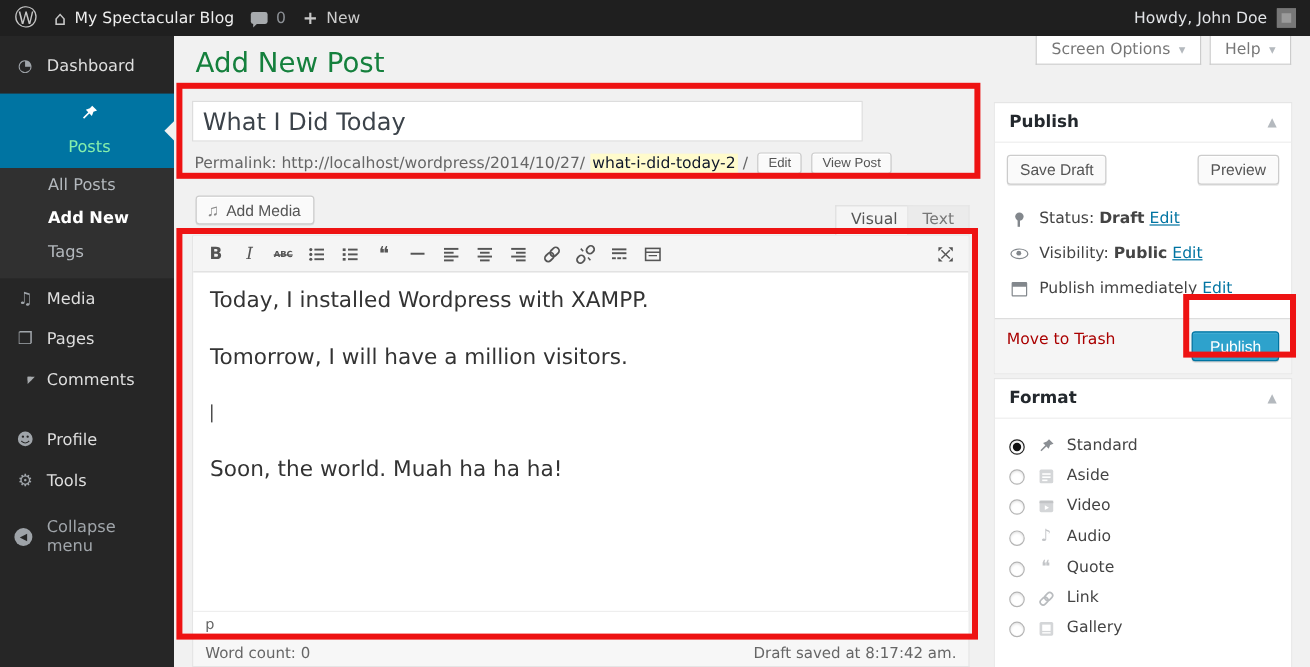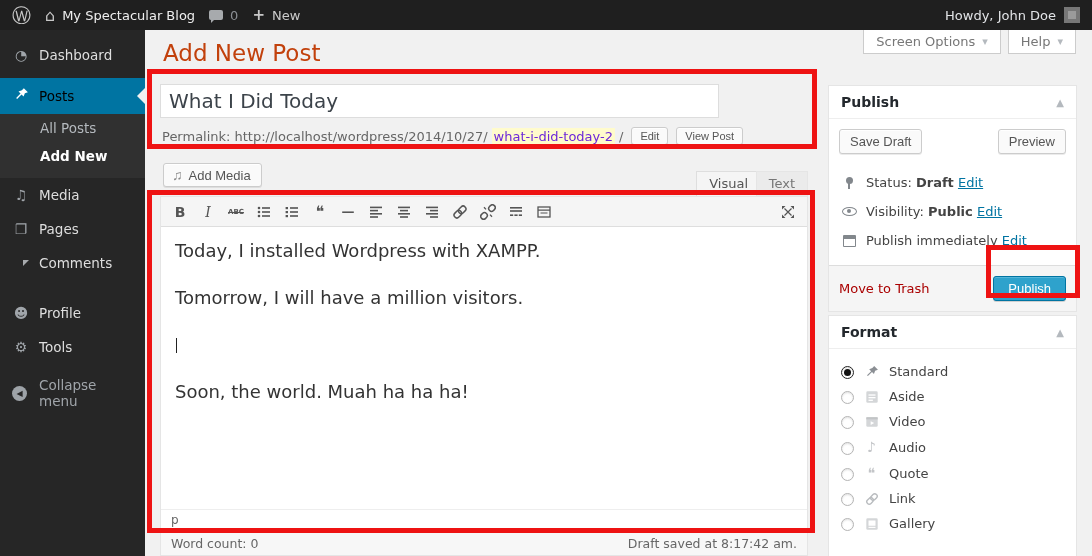--- a/index.html
+++ b/index.html
@@ -33,47 +33,47 @@
 
   
   .sidebar {
     position:absolute; top:30px; left:0; width:145px; bottom:0;
     background:#262626; color:#dedede; z-index:10; font-size:13.5px;
   }
   .side-item { display:flex; align-items:center; gap:9px; padding:9px 8px 9px 12px; cursor:pointer; position:relative; }
   .side-item .si { width:18px; text-align:center; color:#a0a5aa; font-size:14px; flex:0 0 18px; }
   .side-item.first { margin-top:8px; }
   .posts-block { background:#303030; margin-top:6px; padding-bottom:8px; }
-  .side-item.active { background:#0074a2; color:#000000; }
+  .side-item.active { background:#0074a2; color:#86efac;flex-direction:column; }
   .side-item.active .si { color:#fff; }
   .side-item.active::after { content:""; position:absolute; right:0; top:50%; margin-top:-8px;
     border:8px solid transparent; border-right-color:#f1f1f1; }
   .submenu-item { padding:6px 8px 6px 40px; color:#b4b9be; cursor:pointer; }
   .submenu-item.current { color:#fff; font-weight:bold; }
   .side-gap { height:16px; }
   .collapse-row { margin-top:4px; color:#a0a5aa; }
   .collapse-circle { width:15px; height:15px; border-radius:50%; background:#9ea3a8; color:#262626;
     font-size:8px; display:flex; align-items:center; justify-content:center; }
 
   
-  .page-title { position:absolute; left:163px; top:40px; font-size:23px; font-weight:400; color:#c2410c; }
+  .page-title { position:absolute; left:163px; top:40px; font-size:23px; font-weight:400; color:#15803d; }
   .screen-tabs { position:absolute; top:30px; right:16px; display:flex; gap:7px; z-index:15; }
   .screen-tab { background:#fff; border:1px solid #ccc; border-top:none; color:#777;
     padding:4px 12px; font-size:13px; display:flex; gap:7px; align-items:center; cursor:pointer; }
   .screen-tab .arr { color:#b4b9be; font-size:11px; }
 
   
   .title-input {
     position:absolute; left:160px; top:84px; width:559px; height:34px;
     border:1px solid #ddd; background:#fff; padding:3px 8px;
     font-family:inherit; font-size:20px; color:#3c434a;
   }
   .permalink-row { position:absolute; left:162px; top:124px; width:648px; height:24px;
     display:flex; align-items:center; gap:4px; font-size:13px; color:#666; }
-  .permalink-slug { background:#fffbcc; padding:1px 2px; color:#6d28d9; }
+  .permalink-slug { background:#fffbcc; padding:1px 2px; color:#0f172a; }
   .small-btn { background:#fafafa; border:1px solid #ccc; border-radius:3px; color:#555;
     font-size:11px; padding:2px 8px; margin-left:4px; cursor:pointer;
     box-shadow:inset 0 1px 0 #fff, 0 1px 0 rgba(0,0,0,.08); }
 
   
   .addmedia-btn { position:absolute; left:163px; top:163px; background:#fafafa; border:1px solid #ccc;
     border-radius:3px; color:#555; font-size:13px; padding:3px 10px 3px 8px; display:flex; gap:6px;
     align-items:center; cursor:pointer; box-shadow:inset 0 1px 0 #fff, 0 1px 0 rgba(0,0,0,.08); }
   .addmedia-btn .mi { color:#888; font-size:14px; }
   .editor-tabs { position:absolute; left:160px; top:168px; width:648px; height:28px; }
@@ -119,21 +119,21 @@
   .misc-row { display:flex; align-items:center; gap:9px; padding:7px 2px; font-size:13px; color:#444; }
   .misc-row b { font-weight:bold; }
   .edit-link { color:#0074a2; text-decoration:underline; cursor:pointer; }
   .mi-slot { width:16px; display:flex; justify-content:center; flex:0 0 16px; }
   .pin-ic { width:7px; height:7px; background:#82878c; border-radius:50%; position:relative; margin-bottom:5px; }
   .pin-ic::after { content:""; position:absolute; left:2.5px; top:6px; width:2px; height:6px; background:#82878c; }
   .eye-ic { width:15px; height:9px; border:1.5px solid #82878c; border-radius:50%; position:relative; }
   .eye-ic::after { content:""; position:absolute; width:4px; height:4px; border-radius:50%; background:#82878c; left:4px; top:1px; }
   .cal-ic { width:13px; height:12px; border:1.5px solid #82878c; border-top:4px solid #82878c; border-radius:1px; }
   .major-actions { background:#f5f5f5; border-top:1px solid #ddd; padding:10px;
-    display:flex; justify-content:space-between; align-items:center; }
+    display:flex; justify-content:space-between; align-items:flex-start; }
   .trash-link { color:#a00; font-size:13px; cursor:pointer; }
   .publish-btn { background:#2ea2cc; border:1px solid #0074a2; border-radius:3px; color:#fff;
     font-size:13px; padding:4px 14px; cursor:pointer;
     box-shadow:inset 0 1px 0 rgba(120,200,230,.5), 0 1px 0 rgba(0,0,0,.15); }
 
   .format-box { top:315px; height:260px; }
   .format-list { padding:10px 12px; }
   .format-row { display:flex; align-items:flex-end; gap:9px; padding:5px 0; font-size:13px; color:#444; }
   .radio { width:13px; height:13px; border:1px solid #b4b4b4; border-radius:50%; background:#fff; flex:0 0 13px;
     box-shadow:inset 0 1px 2px rgba(0,0,0,.12); }
@@ -180,20 +180,21 @@
     <div class="side-item active">
       <span class="si">
         <svg width="15" height="15" viewBox="0 0 16 16">
             <path fill="currentColor" d="M10.5 1.2 L14.8 5.5 L11.6 6.6 L10.2 10.2 L8 8 L3.3 12.7 L2.3 11.7 L7 7 L4.8 4.8 L8.4 3.4 Z"></path>
           </svg>
       </span>
       <span>Posts</span>
     </div>
     <div class="submenu-item">All Posts</div>
     <div class="submenu-item current">Add New</div>
+    <div class="submenu-item">Tags</div>
   </div>
   <div class="side-item">
     <span class="si">♫</span>
     <span>Media</span>
   </div>
   <div class="side-item">
     <span class="si">❐</span>
     <span>Pages</span>
   </div>
   <div class="side-item">

